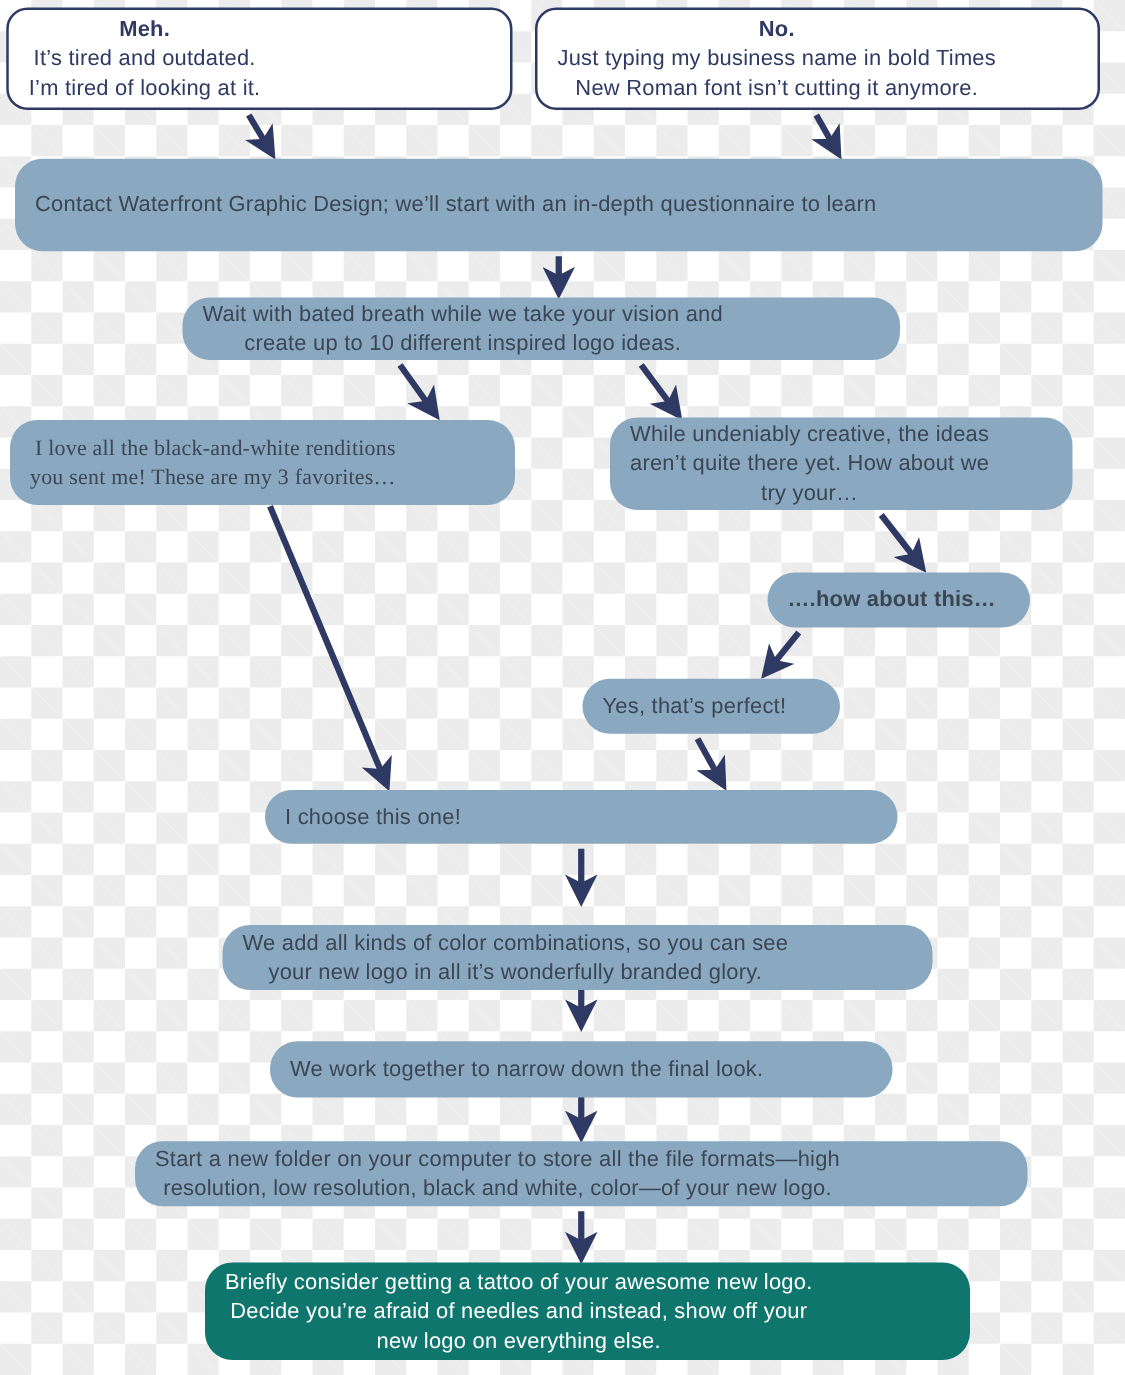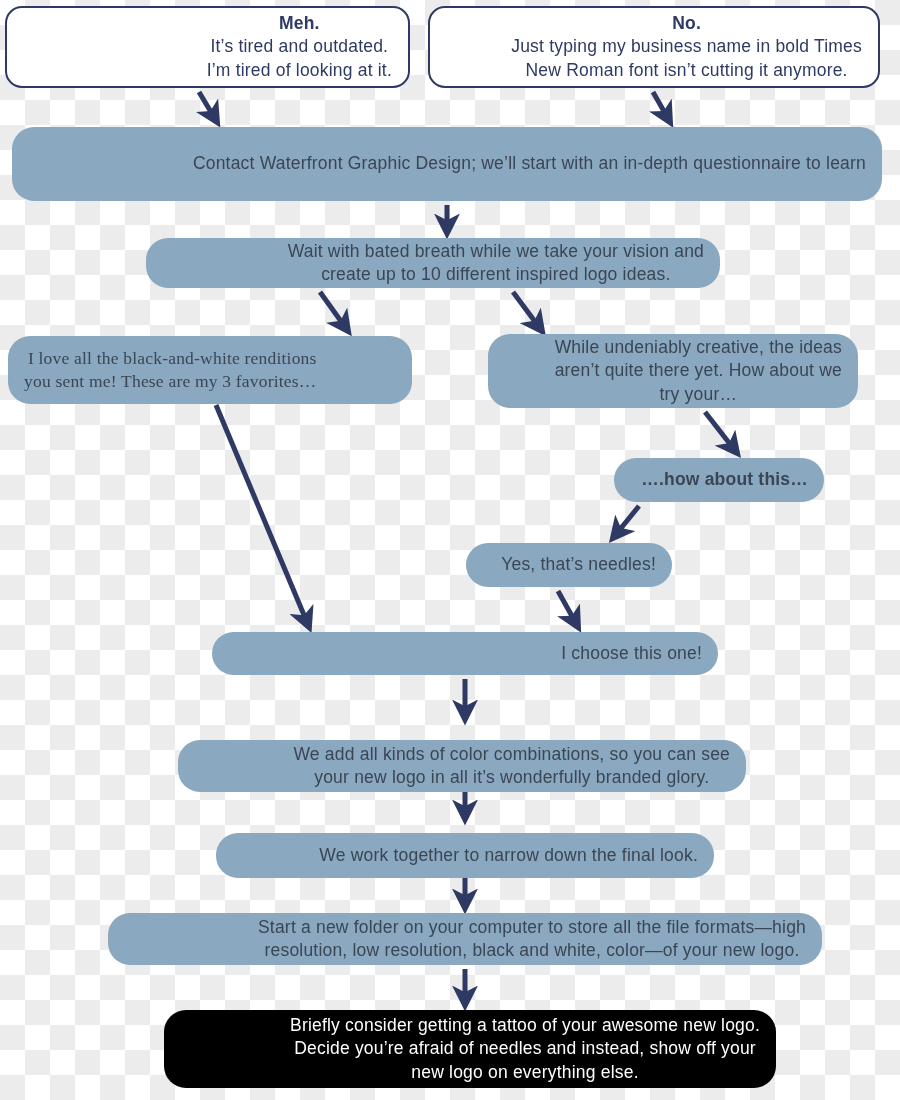--- a/index.html
+++ b/index.html
@@ -31,39 +31,39 @@
     left: 0; top: 0;
     width: 900px;
     height: 1100px;
     pointer-events: none;
   }
   .node {
     position: absolute;
     box-sizing: border-box;
     display: flex;
     align-items: center;
-    justify-content: flex-end;
+    justify-content: flex-start;
     text-align: center;
     line-height: 1.34;
     letter-spacing: 0.2px;
     color: #3b4654;
     background: #8aa8c0;
     border-radius: 22px;
     padding: 7px 16px;
     font-size: 17.5px;
     z-index: 2;
   }
   .node.outline {
     background: #ffffff;
     border: 2.5px solid #2e3a63;
     color: #2e3a63;
     border-radius: 17px;
   }
   .node.dark {
-    background: #000000;
+    background: #0f766e;
     color: #ffffff;
   }
   .node.left {
     justify-content: flex-start;
     text-align: right;
     font-family: Liberation Serif, serif;
   }
   .node .title {
     font-weight: bold;
     display: block;
@@ -157,21 +157,21 @@
       <span class="body">aren’t quite there yet. How about we</span>
       <span class="body">try your…</span>
     </div>
   </div>
 
   <div class="node" id="n-howabout">
     <span class="body">….how about this…</span>
   </div>
 
   <div class="node" id="n-yes">
-    <span class="body">Yes, that’s needles!</span>
+    <span class="body">Yes, that’s perfect!</span>
   </div>
 
   <div class="node" id="n-choose">
     <span class="body">I choose this one!</span>
   </div>
 
   <div class="node" id="n-colors">
     <div>
       <span class="body">We add all kinds of color combinations, so you can see</span>
       <span class="body">your new logo in all it’s wonderfully branded glory.</span>

